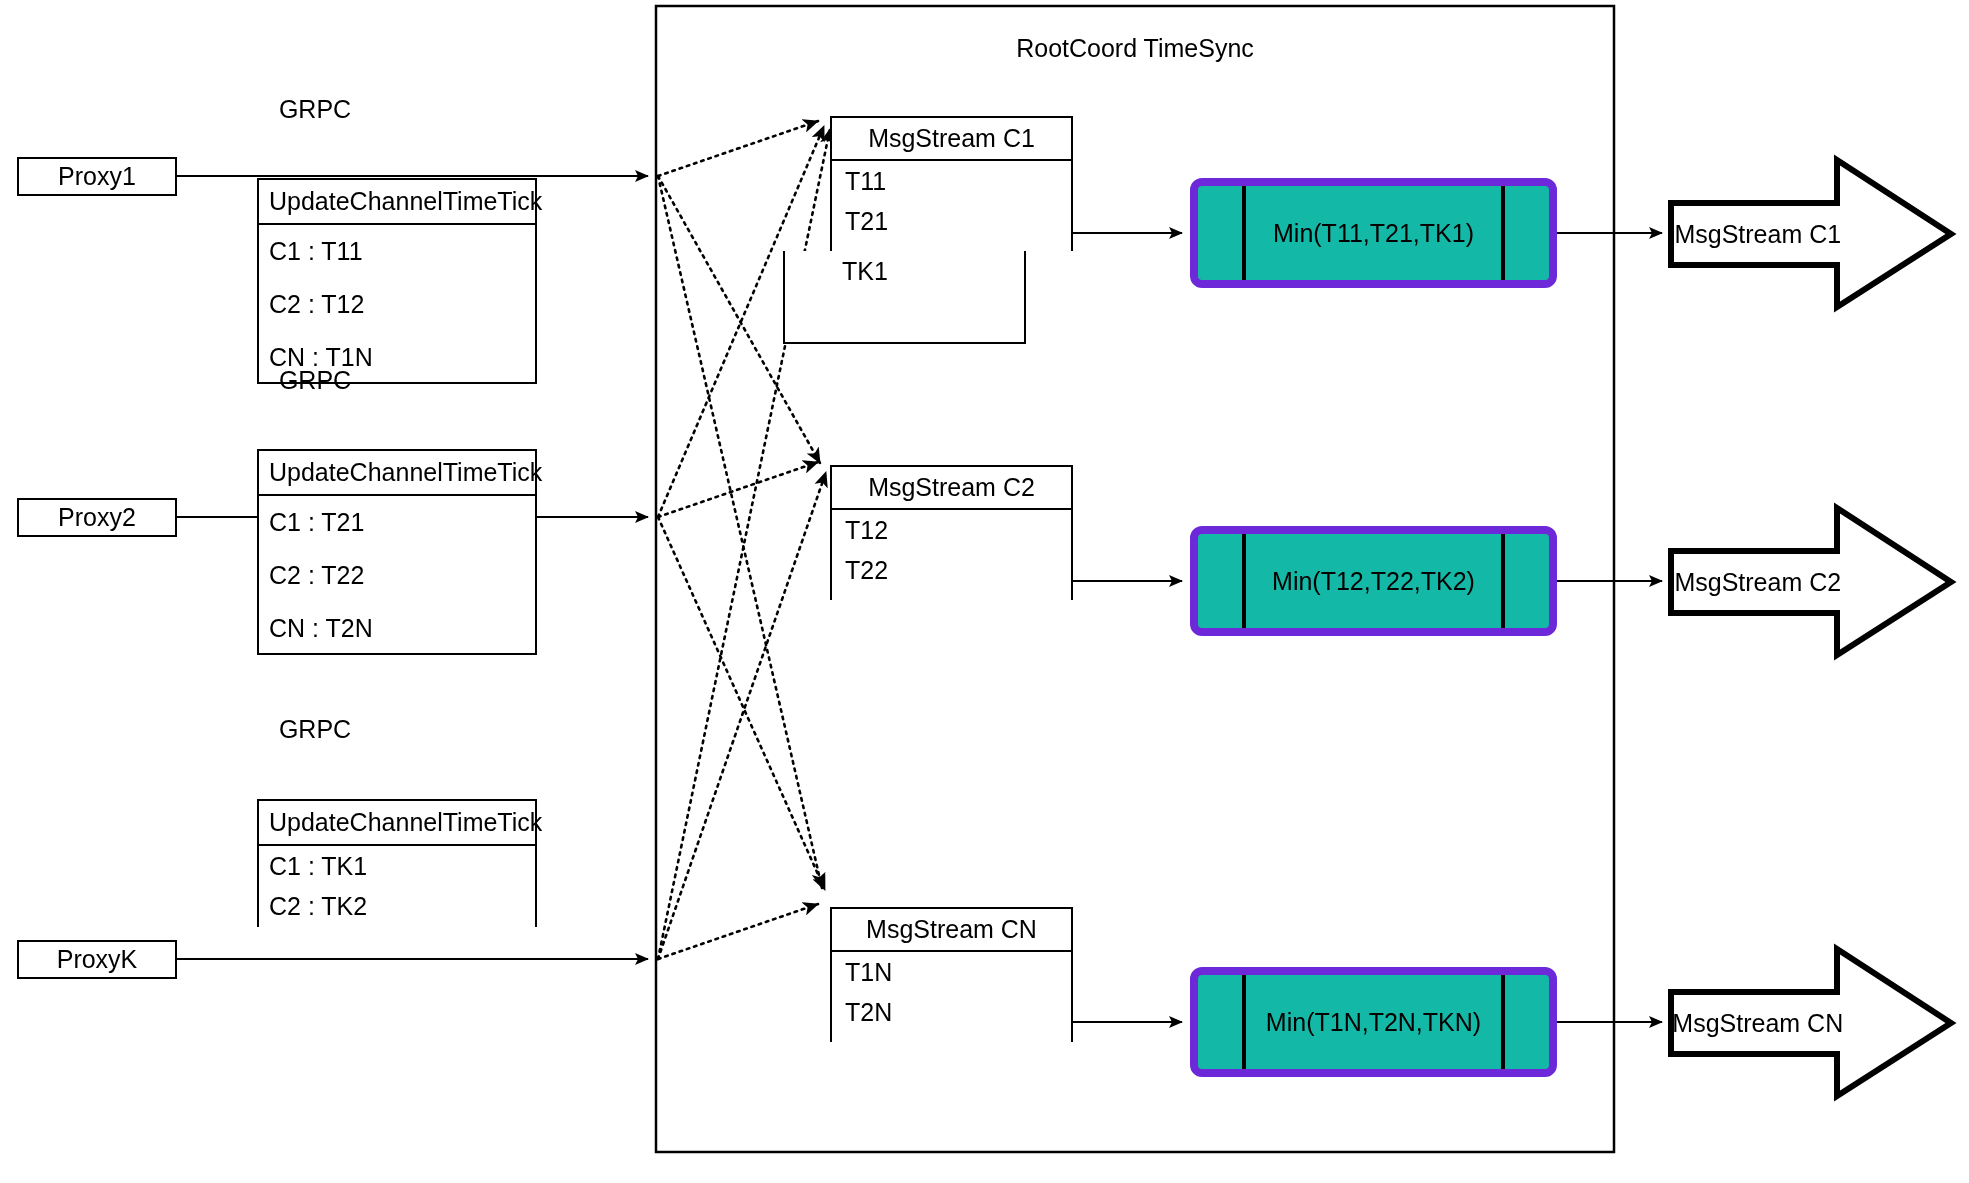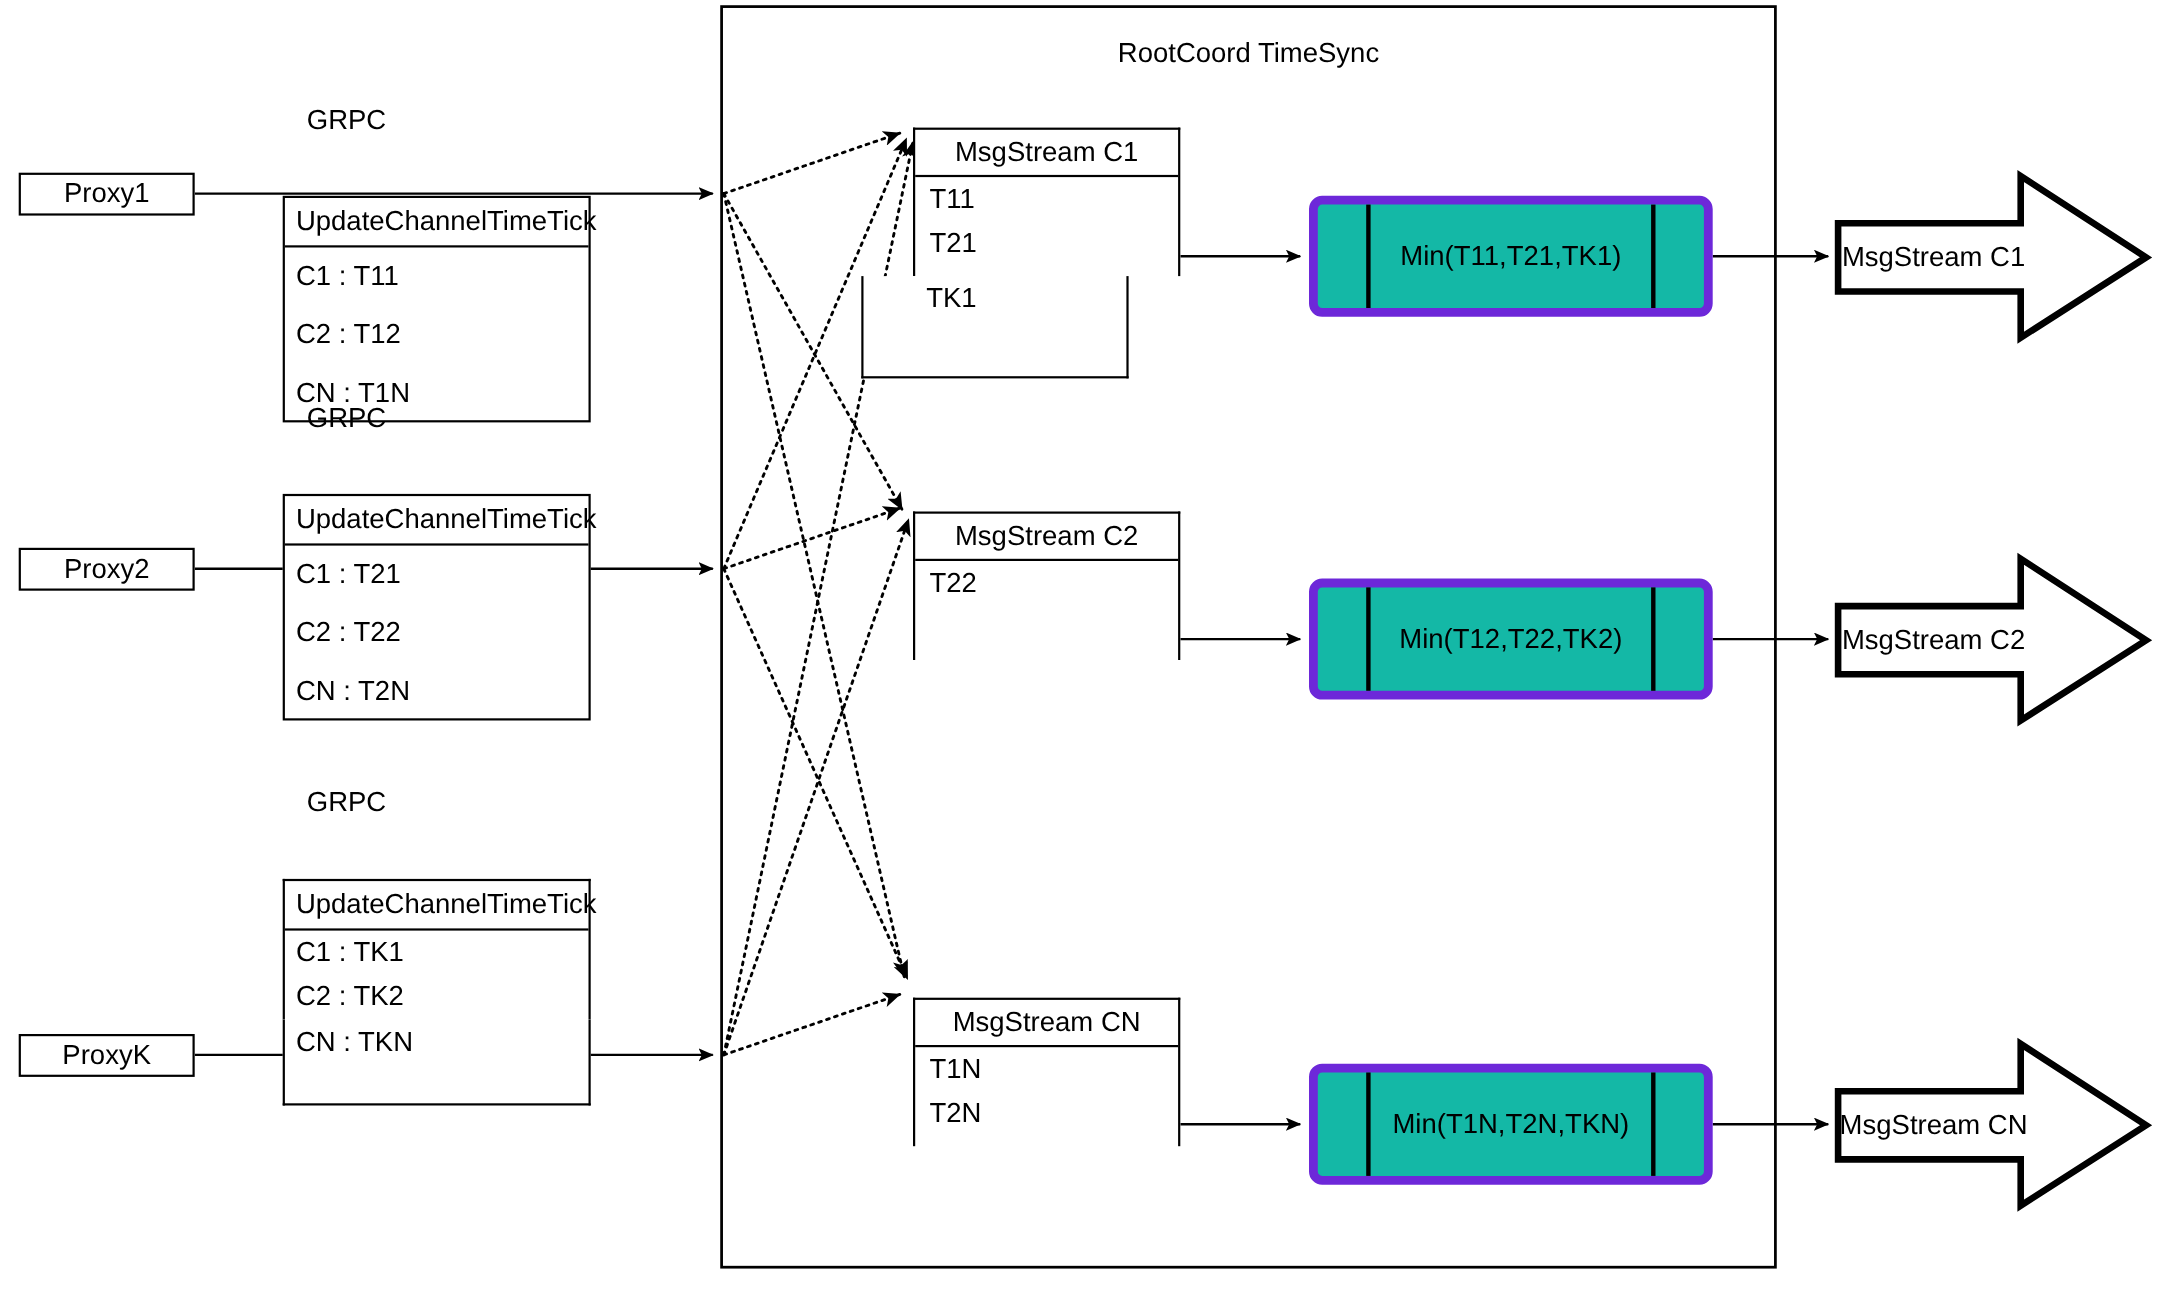--- a/index.html
+++ b/index.html
@@ -128,20 +128,21 @@
   <div class="grpc-label" style="left:215px;top:366px;width:200px;">GRPC</div>
   <div class="tbl" style="left:257px;top:449px;width:280px;height:206px;">
     <div class="tbl-hdr lft" style="height:45px;">UpdateChannelTimeTick</div>
     <div class="tbl-row" style="height:53px;">C1 :  T21</div>
     <div class="tbl-row" style="height:53px;">C2 :  T22</div>
     <div class="tbl-row" style="height:53px;">CN : T2N</div>
   </div>
 
   <div class="tbl" style="left:830px;top:465px;width:243px;height:135px;border-bottom:none;">
     <div class="tbl-hdr ctr" style="height:43px;">MsgStream C2</div>
+    <div class="tbl-row ms" style="height:40px;">T12</div>
     <div class="tbl-row ms" style="height:40px;">T22</div>
   </div>
 
   <div class="minbox" style="left:1190px;top:526px;width:367px;height:110px;">
     <span class="bar l"></span>
     <span class="bar r"></span>
     <span class="lbl">Min(T12,T22,TK2)</span>
   </div>
 
   <div class="blockarrow" style="left:1671px;top:551px;width:280px;height:62px;">
@@ -152,23 +153,20 @@
 
   <div class="box proxy-box" style="left:17px;top:940px;width:160px;height:39px;">
     <span>ProxyK</span>
   </div>
   <div class="grpc-label" style="left:215px;top:715px;width:200px;">GRPC</div>
   <div class="tbl" style="left:257px;top:799px;width:280px;height:128px;border-bottom:none;">
     <div class="tbl-hdr lft" style="height:45px;">UpdateChannelTimeTick</div>
     <div class="tbl-row" style="height:40px;">C1 :  TK1</div>
     <div class="tbl-row" style="height:40px;">C2 :  TK2</div>
   </div>
-  <div class="tbl" style="left:257px;top:927px;width:280px;height:78px;border-top:none;">
-    <div class="tbl-row" style="height:40px;">CN : TKN</div>
-  </div>
 
   <div class="tbl" style="left:830px;top:907px;width:243px;height:135px;border-bottom:none;">
     <div class="tbl-hdr ctr" style="height:43px;">MsgStream CN</div>
     <div class="tbl-row ms" style="height:40px;">T1N</div>
     <div class="tbl-row ms" style="height:40px;">T2N</div>
   </div>
 
   <div class="minbox" style="left:1190px;top:967px;width:367px;height:110px;">
     <span class="bar l"></span>
     <span class="bar r"></span>

